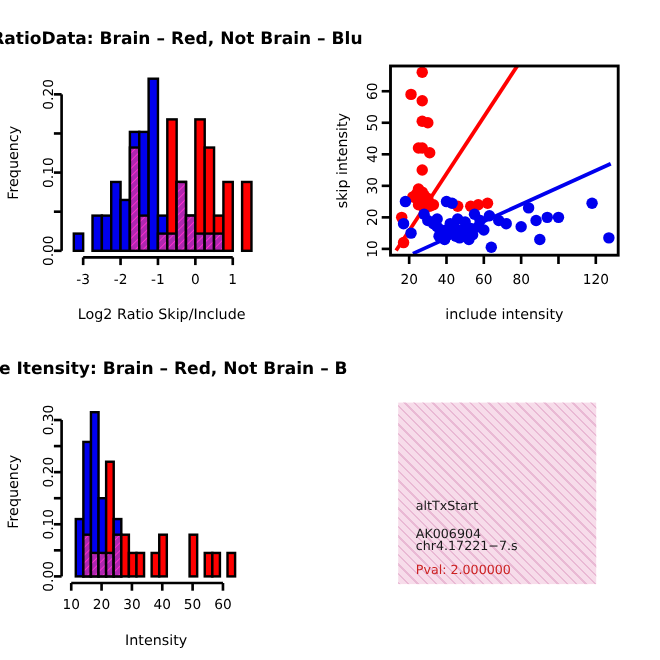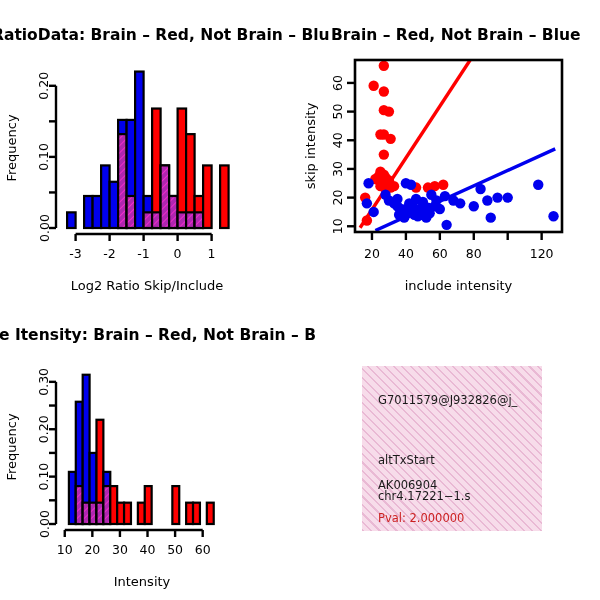--- a/index.html
+++ b/index.html
@@ -76,21 +76,20 @@
       <text x="109.6" y="248" text-anchor="middle" class="tick">-2</text>
       <text x="143.6" y="248" text-anchor="middle" class="tick">-1</text>
       <text x="177.6" y="248" text-anchor="middle" class="tick">0</text>
       <text x="211.60000000000002" y="248" text-anchor="middle" class="tick">1</text>
       <text x="147" y="280" text-anchor="middle" class="axtitle">Log2 Ratio Skip/Include</text>
       <text x="16" y="138" text-anchor="middle" class="axtitle" transform="rotate(-90 16 138)">Frequency</text>
     </svg>
 </div>
 
 <div class="panel" style="left:300px;top:0;width:300px;height:310px;">
-  <div class="ptitle" style="left:31px;top:26px;">Brain – Red, Not Brain – Blue</div>
   <svg id="svg-scatter" width="300" height="300" style="position:absolute;left:0;top:10px;">
       <defs>
         <clipPath id="svg-scatter-clip">
           <rect x="55" y="50" width="207" height="172"></rect>
         </clipPath>
       </defs>
       <g clip-path="url(#svg-scatter-clip)">
         <line x1="60.09016393442623" y1="217.7" x2="172.07377049180326" y2="47.133333333333354" stroke="#ff0000" stroke-width="3.4"></line>
         <line x1="75.36065573770492" y1="220.56666666666666" x2="255.21311475409834" y2="138.86666666666667" stroke="#0000ee" stroke-width="3.4"></line>
         <circle cx="83.84426229508196" cy="55.73333333333332" r="5.2" fill="#ff0000"></circle>
@@ -260,18 +259,17 @@
       <text x="202.68965517241378" y="242" text-anchor="middle" class="tick">60</text>
       <text x="142" y="274" text-anchor="middle" class="axtitle">Intensity</text>
       <text x="16" y="135" text-anchor="middle" class="axtitle" transform="rotate(-90 16 135)">Frequency</text>
     </svg>
 </div>
 
 <div class="panel" style="left:300px;top:300px;width:300px;height:300px;">
   <div class="infobox" style="left:62px;top:66px;width:180px;height:165px;
               background:#f7dcea;
               background-image:repeating-linear-gradient(45deg,#e9b9d4 0 1.5px,transparent 1.5px 6px);"></div>
-  <div class="infotext" style="left:78px;top:93px;">G7011579@J932826@j_</div>
   <div class="infotext" style="left:78px;top:125px;margin-top:28px;">altTxStart</div>
   <div class="infotext" style="left:78px;top:157px;margin-top:21px;">AK006904</div>
-  <div class="infotext" style="left:78px;top:189px;">chr4.17221−1.s</div>
+  <div class="infotext" style="left:78px;top:189px;">chr4.17221−7.s</div>
   <div class="infotext pval" style="left:78px;top:211px;">Pval: 2.000000</div>
 </div>
 
 </body></html>

